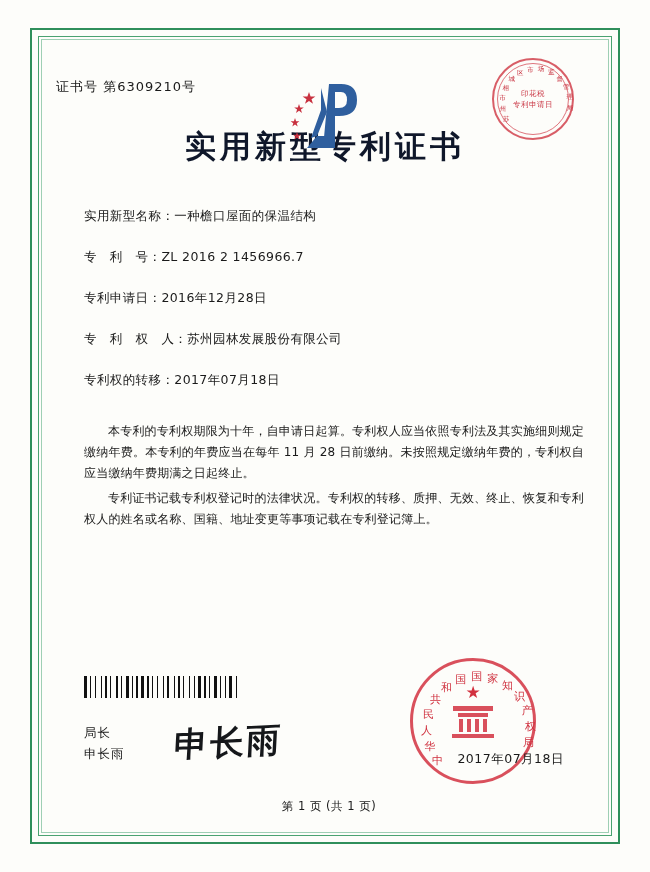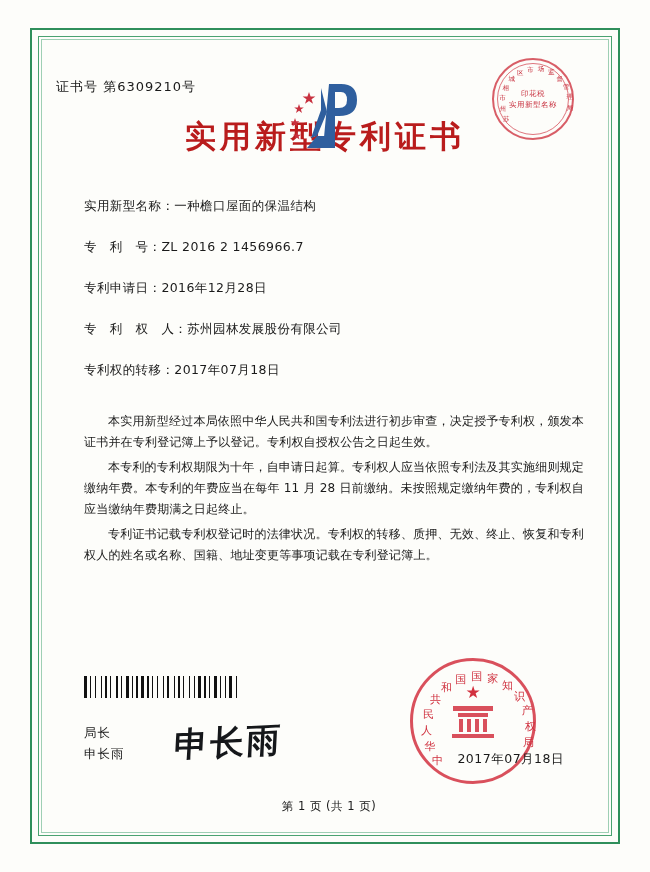--- a/index.html
+++ b/index.html
@@ -124,22 +124,22 @@
     color: #c8313f;
     letter-spacing: .5px;
   }
 
   .title {
     text-align: center;
     font-family: "DejaVu Serif", "Liberation Serif", serif;
     font-weight: bold;
     font-size: 31px;
     letter-spacing: 4px;
-    color: #b91c1c;
-    margin-top: 20px;
+    color: #0f172a;
+    margin-top: 30px;
   }
 
   .fields {
     margin-top: 40px;
     padding-left: 28px;
   }
   .field {
     font-size: 12.5px;
     color: #1a1a1a;
     margin-bottom: 24px;
@@ -345,21 +345,21 @@
         <span style="transform:rotate(-10deg) translate(0,-34px) rotate(10deg)">市</span>
         <span style="transform:rotate(8deg) translate(0,-34px) rotate(-8deg)">场</span>
         <span style="transform:rotate(26deg) translate(0,-34px) rotate(-26deg)">监</span>
         <span style="transform:rotate(44deg) translate(0,-34px) rotate(-44deg)">督</span>
         <span style="transform:rotate(62deg) translate(0,-34px) rotate(-62deg)">管</span>
         <span style="transform:rotate(80deg) translate(0,-34px) rotate(-80deg)">理</span>
         <span style="transform:rotate(98deg) translate(0,-34px) rotate(-98deg)">局</span>
       </div>
       <div class="center-lines">
         <div>印花税</div>
-        <div>实用新型名称</div>
+        <div>专利申请日</div>
       </div>
     </div>
 
     <div class="cert-no">证书号 第6309210号</div>
 
     <div class="title">实用新型专利证书</div>
 
     <div class="fields">
       <div class="field">
         <span class="label">实用新型名称：</span><span class="value">一种檐口屋面的保温结构</span>
@@ -372,21 +372,20 @@
       </div>
       <div class="field">
         <span class="label">专　利　权　人：</span><span class="value">苏州园林发展股份有限公司</span>
       </div>
       <div class="field">
         <span class="label">专利权的转移：</span><span class="value">2017年07月18日</span>
       </div>
     </div>
 
     <div class="paras">
-      <div class="para">本实用新型经过本局依照中华人民共和国专利法进行初步审查，决定授予专利权，颁发本证书并在专利登记簿上予以登记。专利权自授权公告之日起生效。</div>
       <div class="para">本专利的专利权期限为十年，自申请日起算。专利权人应当依照专利法及其实施细则规定缴纳年费。本专利的年费应当在每年 11 月 28 日前缴纳。未按照规定缴纳年费的，专利权自应当缴纳年费期满之日起终止。</div>
       <div class="para">专利证书记载专利权登记时的法律状况。专利权的转移、质押、无效、终止、恢复和专利权人的姓名或名称、国籍、地址变更等事项记载在专利登记簿上。</div>
     </div>
 
     <div class="barcode" id="barcode">
         <i style="width:3px;"></i>
         <i style="width:1px;background:transparent;"></i>
         <i style="width:1px;"></i>
         <i style="width:2px;background:transparent;"></i>
         <i style="width:1px;"></i>

